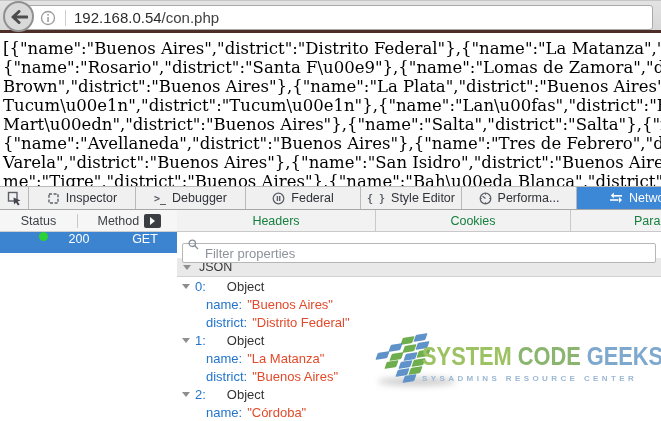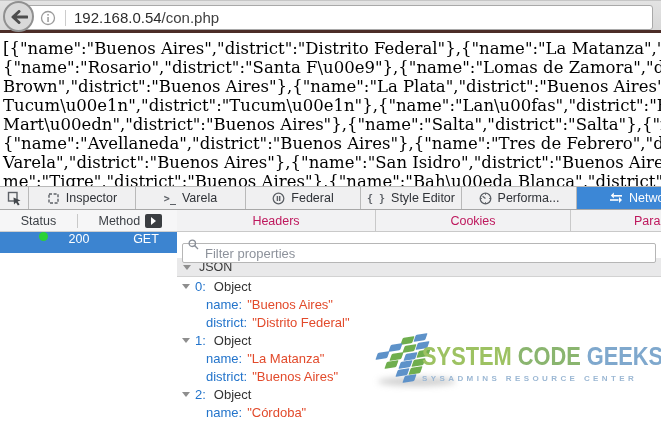--- a/index.html
+++ b/index.html
@@ -36,39 +36,39 @@
   .dt-tab{display:flex;align-items:center;justify-content:center;gap:6px;
     border-right:1px solid #b9b9b9;box-sizing:border-box;
     font-size:12.5px;color:#2f3237;white-space:nowrap;overflow:hidden;}
   .dt-tab .glyph{font-family:"DejaVu Sans Mono",monospace;font-size:10px;font-weight:bold;color:#5c6066;}
   .dt-tab.sel{background:#3c87d6;color:#fdfdfd;border-right:none;}
   .w-insp{flex:0 0 107px}.w-cons{flex:0 0 110px}.w-debg{flex:0 0 115px}
   .w-styl{flex:0 0 101px}.w-perf{flex:0 0 115px}.w-netw{flex:0 0 130px}
 
   .dt-body{position:absolute;left:0;top:210px;width:661px;height:211px;}
   .net-list{position:absolute;left:0;top:0;width:184px;height:211px;background:#fff;
-    border-right:2px solid #8b5cf6;box-sizing:border-box;}
+    border-right:4px solid #8b5cf6;box-sizing:border-box;}
   .net-header{height:22px;background:#f6f6f7;border-bottom:1px solid #cfcfcf;box-sizing:border-box;
     display:flex;align-items:center;font-size:12.5px;color:#3c4046;}
   .col-status{flex:0 0 78px;text-align:center;border-right:1px solid #c9c9c9;box-sizing:border-box;}
   .col-method{flex:1;display:flex;align-items:center;justify-content:center;gap:5px;overflow:hidden;}
   .method-clip{width:41px;overflow:hidden;white-space:nowrap;}
   .col-icon{width:17px;height:14px;background:#3b3e42;border-radius:2px;flex:0 0 17px;
     display:flex;align-items:center;justify-content:center;}
   .col-icon i{display:block;width:0;height:0;border-top:4px solid transparent;
     border-bottom:4px solid transparent;border-left:5px solid #fff;}
   .net-row{height:21px;background:#3c84d0;display:flex;align-items:flex-start;
     color:#ffffff;font-size:12.5px;padding-left:32px;}
   .dot{width:9px;height:9px;border-radius:50%;background:#2bd136;margin-left:7px;flex:0 0 9px;}
   .cell-status{flex:0 0 62px;text-align:center;}
   .cell-method{flex:1;text-align:center;}
 
   .net-detail{position:absolute;left:177px;top:0;width:484px;height:211px;overflow:hidden;}
   .detail-tabs{height:22px;background:#f2f2f3;border-bottom:1px solid #c9c9c9;box-sizing:border-box;
-    display:flex;font-size:12.5px;color:#be185d;overflow:hidden;}
+    display:flex;font-size:12.5px;color:#15803d;overflow:hidden;}
   .detail-tab{display:flex;align-items:center;justify-content:center;box-sizing:border-box;white-space:nowrap;}
   .dtab-headers{flex:0 0 198px;}
   .dtab-cookies{flex:0 0 195px;border-left:1px solid #c9c9c9;}
   .dtab-params{flex:0 0 170px;border-left:1px solid #c9c9c9;}
   .filter-row{height:26px;background:#fff;display:flex;align-items:center;padding:0 5px;box-sizing:border-box;}
   .filter-wrap{position:relative;width:100%;height:20px;}
   .filter-wrap input{width:100%;height:20px;border:1px solid #b6b6b6;border-radius:2px;
     box-sizing:border-box;padding:0 4px 0 22px;font-size:13px;color:#333;
     font-family:"Liberation Sans",sans-serif;outline:none;margin-top:8px;}
   .filter-wrap input::placeholder{color:#8d929b;opacity:1;}
@@ -77,21 +77,21 @@
     display:flex;align-items:center;font-size:12.5px;color:#3a3a3a;padding-left:6px;gap:8px;}
   .twisty{width:0;height:0;border-left:4px solid transparent;border-right:4px solid transparent;
     border-top:5px solid #8e8e8e;flex:0 0 auto;}
   .tree{background:#fff;height:144px;font-size:13px;color:#333;}
   .t-row{height:18px;display:flex;align-items:center;}
   .t-row.obj{padding-left:5px;gap:5px;}
   .t-row.prop{padding-left:29px;}
   .idx,.key{color:#2374cb;}
   .typ{color:#333;}
   .val{color:#e24a2b;margin-left:5px;}
-  .t-row.obj .typ{margin-left:3px;}
+  .t-row.obj .typ{margin-left:16px;}
 
   
   .watermark{position:absolute;left:370px;top:331px;width:260px;height:58px;pointer-events:none;}
   .wm-shadow{position:absolute;left:8px;top:46px;width:78px;height:9px;border-radius:50%;
     background:rgba(120,120,120,.35);filter:blur(3px);}
   .tile{position:absolute;width:11px;height:7px;border-radius:1px;transform:skewX(-28deg) rotate(-10deg);}
   .tb{background:#5e92c9;} .tg{background:#6fae4e;}
   .wm-text{position:absolute;left:52px;top:10px;}
   .wm-line{font-size:26px;font-weight:bold;letter-spacing:0px;white-space:nowrap;
     transform:scaleX(.84);transform-origin:left center;}
@@ -143,21 +143,21 @@
       </svg>
     </div>
     <div class="dt-tab w-insp">
       <svg width="13" height="13" viewBox="0 0 13 13">
         <rect x="2" y="2" width="9" height="9" fill="none" stroke="#5c6066" stroke-width="1.4" stroke-dasharray="3 1.6"></rect>
       </svg>
       <span>Inspector</span>
     </div>
     <div class="dt-tab w-cons">
       <span class="glyph">&gt;_</span>
-      <span>Varela</span>
+      <span>Debugger</span>
     </div>
     <div class="dt-tab w-debg">
       <svg width="13" height="13" viewBox="0 0 13 13">
         <circle cx="6.5" cy="6.5" r="5.3" fill="none" stroke="#5c6066" stroke-width="1.3"></circle>
         <rect x="4.7" y="4" width="1.4" height="5" fill="#5c6066"></rect>
         <rect x="7" y="4" width="1.4" height="5" fill="#5c6066"></rect>
       </svg>
       <span>Federal</span>
     </div>
     <div class="dt-tab w-styl">

